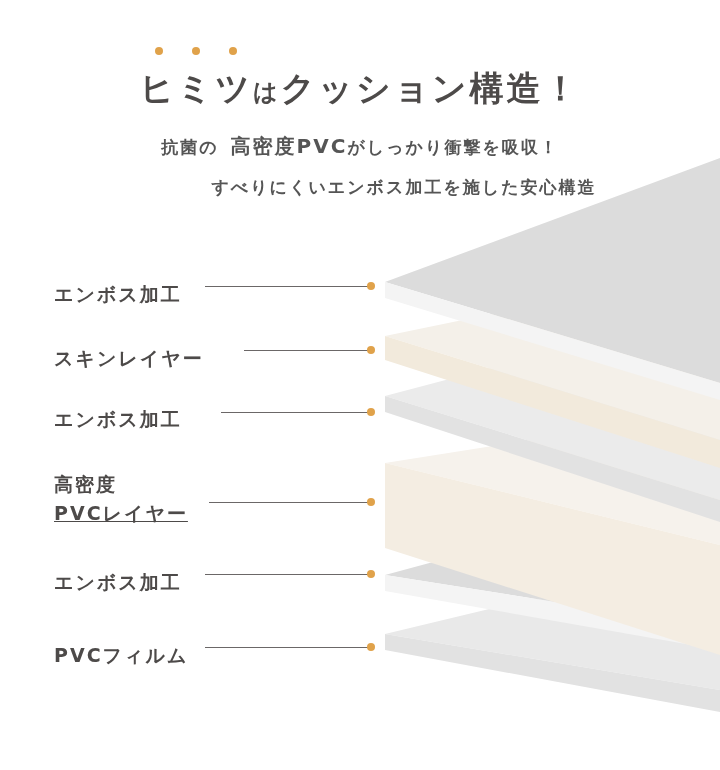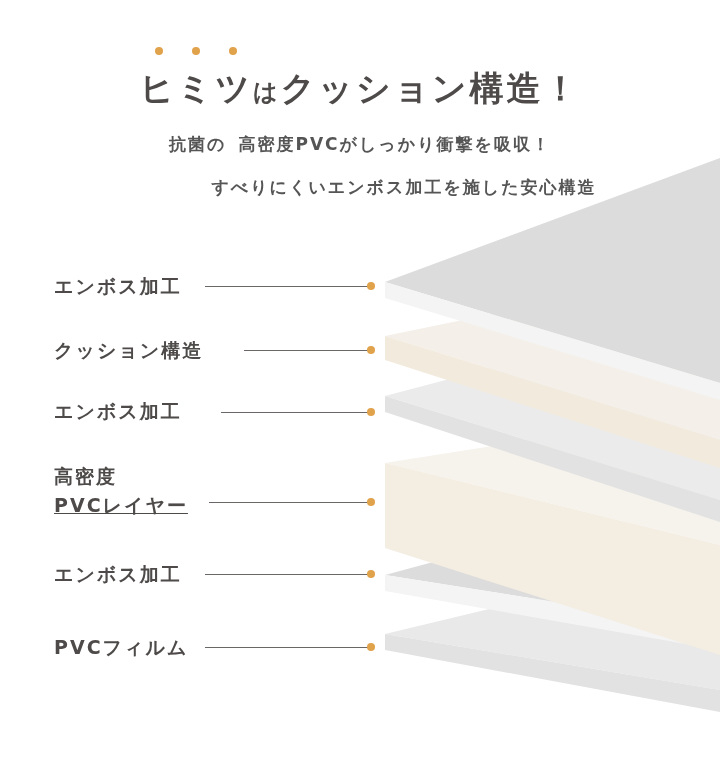--- a/index.html
+++ b/index.html
@@ -5,26 +5,26 @@
   html, body { margin: 0; padding: 0; background: #ffffff; }
   body { width: 720px; height: 770px; position: relative; overflow: hidden;
          font-family: "DejaVu Sans", "Liberation Sans", sans-serif; color: #4a4646; }
   .dots { position: absolute; left: 0; top: 47px; width: 720px; height: 10px; }
   .dot { position: absolute; width: 8px; height: 8px; border-radius: 50%; background: #e0a24a; }
   .title { position: absolute; left: 0; top: 58px; width: 720px; text-align: center;
            font-size: 34px; font-weight: bold; letter-spacing: 3px; color: #4d4a49; white-space: nowrap; margin-top: 8px; }
   .title .small { font-size: 24px; }
   .sub1 { position: absolute; left: 0; top: 133px; width: 720px; text-align: center;
           font-size: 17px; font-weight: bold; letter-spacing: 2px; color: #555; white-space: nowrap; }
-  .sub1 .big { font-size: 17px; letter-spacing: 2px; margin-left: 12px; }
+  .sub1 .big { font-size: 20px; letter-spacing: 2px; margin-left: 12px; }
   .sub2 { position: absolute; left: 0; top: 176px; width: 720px; text-align: center;
           font-size: 17px; font-weight: bold; letter-spacing: 2px; color: #555; white-space: nowrap; padding-left: 44px; }
   .stack { position: absolute; left: 0; top: 0; width: 720px; height: 770px; }
   .label { position: absolute; left: 54px; font-size: 19px; font-weight: bold; letter-spacing: 2px;
-           color: #4d4a49; white-space: nowrap; line-height: 26px; }
+           color: #4d4a49; white-space: nowrap; line-height: 26px; margin-top: 8px; }
   .leader { position: absolute; height: 1px; background: #6b6767; }
   .ldot { position: absolute; width: 8px; height: 8px; border-radius: 50%; background: #e0a24a; }
 </style>
 </head>
 <body>
 
 <div class="dots">
   <span class="dot" style="left:155px;"></span>
   <span class="dot" style="left:192px;"></span>
   <span class="dot" style="left:229px;"></span>
@@ -70,21 +70,21 @@
   <g>
     <polygon points="385,282 720,158 720,383" fill="#dcdcdc"></polygon>
     <polygon points="385,282 720,383 720,400 385,298" fill="#f4f4f4"></polygon>
   </g>
 </svg>
 
 <div class="label" style="top:273px;">エンボス加工</div>
 <div class="leader" style="left:205px; top:286px; width:165px;"></div>
 <div class="ldot" style="left:367px; top:282px;"></div>
 
-<div class="label" style="top:337px;">クッション構造</div>
+<div class="label" style="top:337px;">スキンレイヤー</div>
 <div class="leader" style="left:244px; top:350px; width:126px;"></div>
 <div class="ldot" style="left:367px; top:346px;"></div>
 
 <div class="label" style="top:398px;">エンボス加工</div>
 <div class="leader" style="left:221px; top:412px; width:149px;"></div>
 <div class="ldot" style="left:367px; top:408px;"></div>
 
 <div class="label" style="top:465px;font-family:Liberation Mono, monospace;">高密度</div>
 <div class="label" style="top:492px;text-decoration:underline;">PVCレイヤー</div>
 <div class="leader" style="left:209px; top:502px; width:161px;"></div>

